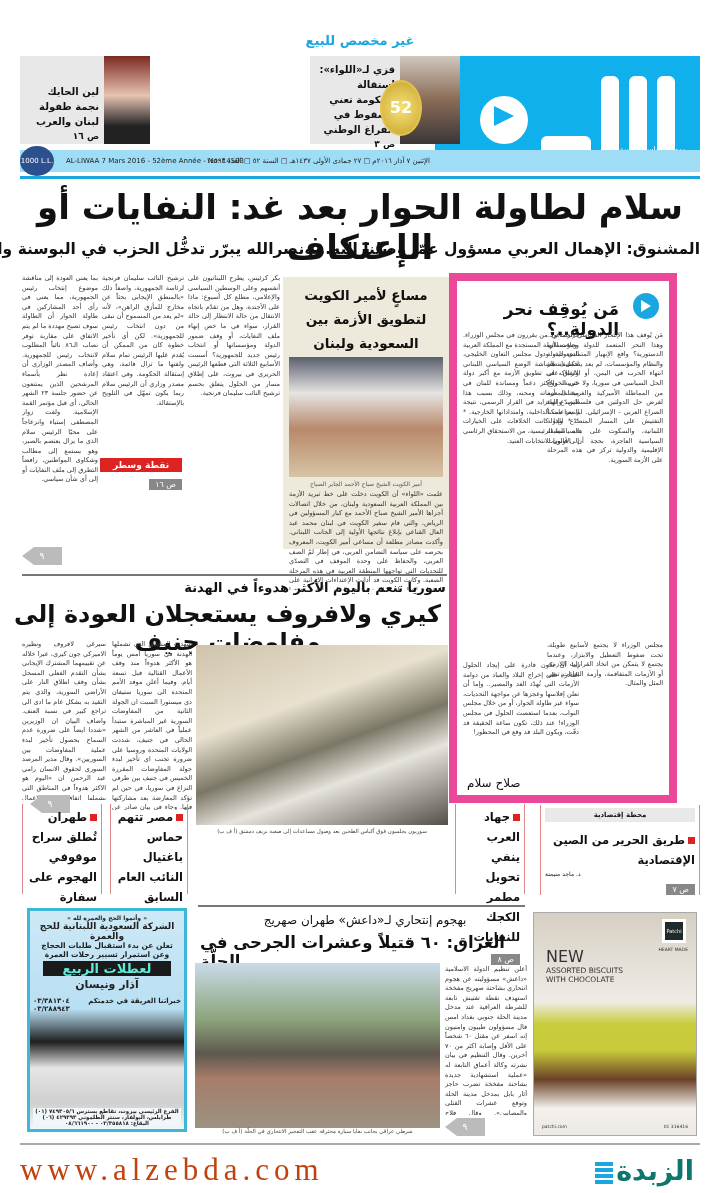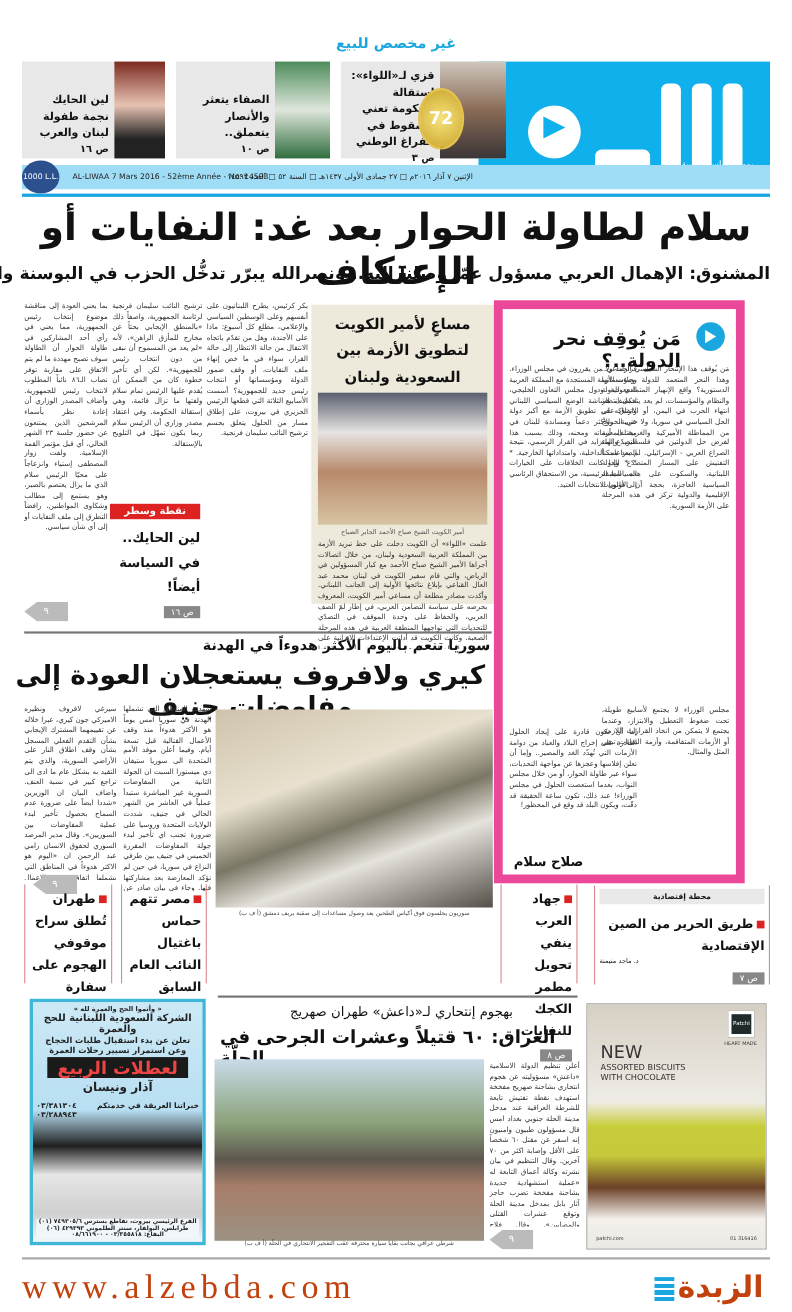--- a/index.html
+++ b/index.html
@@ -49,21 +49,21 @@
 .eco-bar{background:#e9e9e9;font-size:7px;text-align:center;font-weight:bold;padding:3px 0}
 .iraq-sub{left:200px;top:913px;width:330px;text-align:center;font-size:12px;direction:rtl}
 .iraq-head{left:200px;top:933px;width:330px;text-align:left;font-weight:bold;font-size:16.5px;direction:rtl}
 .iraq-photo{left:195px;top:963px;width:245px;height:165px;background:linear-gradient(180deg,#c9dbe8 0%,#8ba27a 35%,#5e574e 55%,#a77d69 70%,#9c9282 100%)}
 .iraq-cap{left:195px;top:1128px;width:245px;font-size:5.5px;text-align:center;direction:rtl;color:#444}
 .hajj{left:27px;top:908px;width:160px;height:224px;border:3px solid #3fb7d9;background:linear-gradient(180deg,#cde9f6 0%,#b8dff2 45%,#1f1f1f 60%,#e6e6e6 72%,#cfcfcf 88%,#f0f6fa 100%);direction:rtl;text-align:center;padding:3px}
 .hajj div{font-weight:bold;color:#222}
 .ad-choc{left:533px;top:912px;width:164px;height:224px;background:linear-gradient(180deg,#d6cfc3 0%,#efece6 40%,#c8cd3a 50%,#c7c93a 62%,#6b4128 75%,#f4f1ec 88%,#ece9e4 100%);border:1px solid #aaa;padding:10px 12px;font-size:9px;color:#333}
 .footer-rule{left:20px;top:1143px;width:680px;height:2px;background:#aaa}
 .url{left:20px;top:1152px;font-size:31px;color:#c2410c;letter-spacing:5px;font-family:Liberation Serif, serif}
-.zlogo{right:26px;top:1155px;font-weight:bold;font-size:27px;color:#c2410c;direction:rtl}
+.zlogo{right:26px;top:1155px;font-weight:bold;font-size:27px;color:#0f766e;direction:rtl}
 .zlogo .lines{display:inline-block;width:18px;height:22px;margin-right:3px;background:repeating-linear-gradient(180deg,#1aa7df 0 4px,#fff 4px 6px);vertical-align:middle}
 </style>
 </head>
 <body>
 
 <div class="abs notforsale">غير مخصص للبيع</div>
 
 <div class="abs masthead">
   <div class="abs logo">
     <div class="bars">
@@ -75,72 +75,64 @@
     <div class="circ"></div>
     <div class="tag">يومية سياسية عربية</div>
   </div>
   <div class="abs teaser" style="left:290px;width:150px">
     <div class="txt">
       <div>قزي لـ«اللواء»: استقالة الحكومة تعني السقوط في الفراغ الوطني</div>
       <div class="pg">ص ٣</div>
     </div>
     <div class="ph" style="background:linear-gradient(180deg,#cfc7bd,#8a6b56 50%,#3a3637)"></div>
   </div>
-  <div class="abs teaser" style="left:140px;width:140px">
-    <div class="txt">
-      <div style="margin-top:22px">الصفاء يتعثر والأنصار يتعملق..</div>
-      <div class="pg">ص ١٠</div>
-    </div>
-    <div class="ph" style="width:50px;background:linear-gradient(180deg,#4e8c5a,#dfe7dc 50%,#2f6e3d)"></div>
-  </div>
   <div class="abs teaser" style="left:0;width:130px">
     <div class="txt">
       <div style="margin-top:22px">لين الحايك نجمة طفولة لبنان والعرب</div>
       <div class="pg">ص ١٦</div>
     </div>
     <div class="ph" style="width:46px;background:linear-gradient(180deg,#7b2a20,#e7c3b3 45%,#222 80%)"></div>
   </div>
 </div>
-<div class="abs gold">72</div>
+<div class="abs gold">52</div>
 <div class="abs dateline">
   <span>AL-LIWAA 7 Mars 2016 - 52ème Année - No. 14593</span>
   <span class="ar">الإثنين ٧ آذار ٢٠١٦م □ ٢٧ جمادى الأولى ١٤٣٧هـ □ السنة ٥٢ □ العدد ١٤٥٩٣</span>
 </div>
 <div class="abs price">1000 L.L.</div>
 <div class="abs rule-blue"></div>
 
 <div class="abs mainhead">سلام لطاولة الحوار بعد غد: النفايات أو الإعتكاف</div>
 <div class="abs subhead">المشنوق: الإهمال العربي مسؤول عمّا وصلنا إليه.. ونصرالله يبرّر تدخُّل الحزب في البوسنة والعراق وسوريا</div>
 
 <div class="abs col" style="left:188px;top:274px;width:92px;height:300px;overflow:hidden">بكر كرئيس، يطرح اللبنانيون على أنفسهم وعلى الوسطين السياسي والإعلامي، مطلع كل أسبوع: ماذا على الأجندة، وهل من تقدّم باتجاه الانتقال من حالة الانتظار إلى حالة القرار، سواء في ما خص إنهاء ملف النفايات، أو وقف ضمور الدولة ومؤسساتها أو انتخاب رئيس جديد للجمهورية؟ أسست الأسابيع الثلاثة التي قطعها الرئيس الحريري في بيروت، على إطلاق مسار من الحلول يتعلق بحسم ترشيح النائب سليمان فرنجية.</div>
 <div class="abs col" style="left:102px;top:274px;width:82px;height:180px;overflow:hidden">ترشيح النائب سليمان فرنجية لرئاسة الجمهورية، واصفاً ذلك «بالمنطق الإيجابي بحثاً عن مخارج للمأزق الراهن»، لأنه «لم يعد من المسموح أن نبقى من دون انتخاب رئيس للجمهورية». لكن أي تأخير خطوة كان من الممكن أن يُقدم عليها الرئيس تمام سلام ولفتها ما تزال قائمة، وهي إستقالة الحكومة. وفي اعتقاد مصدر وزاري أن الرئيس سلام ربما يكون تمهّل في التلويح بالإستقالة.</div>
 <div class="abs col" style="left:22px;top:274px;width:76px;height:285px;overflow:hidden">بما يعني العودة إلى مناقشة موضوع إنتخاب رئيس الجمهورية، مما يعني في رأي أحد المشاركين في طاولة الحوار أن الطاولة سوف تصبح مهددة ما لم يتم الاتفاق على مقاربة توفر نصاب الـ٨٦ نائباً المطلوب لانتخاب رئيس للجمهورية. وأضاف المصدر الوزاري أن إعادة نظر بأسماء المرشحين الذين يمتنعون عن حضور جلسة ٢٣ الشهر الحالي، أي قبل مؤتمر القمة الإسلامية. ولفت زوار المصطفى إستياء وانزعاجاً على محيّا الرئيس سلام الذي ما يزال يعتصم بالصبر، وهو يستمع إلى مطالب وشكاوى المواطنين، رافضاً التطرق إلى ملف النفايات أو إلى أي شأن سياسي.</div>
 <div class="abs arrow" style="left:22px;top:547px">٩</div>
 
 <div class="abs dropcard" style="left:100px;top:458px">
   <div class="dc-label">نقطة وسطر</div>
-  <div class="dc-title">لين الحايك.. في السياسة أيضاً!</div>
   <div style="text-align:right"><span class="pgbox">ص ١٦</span></div>
 </div>
 
 <div class="abs kuwait">
   <div class="kw-title">مساعٍ لأمير الكويت لتطويق الأزمة بين السعودية ولبنان</div>
   <div class="kw-photo"></div>
   <div class="kw-cap">أمير الكويت الشيخ صباح الأحمد الجابر الصباح</div>
   <div class="col" style="height:100px;overflow:hidden">علمت «اللواء» أن الكويت دخلت على خط تبريد الأزمة بين المملكة العربية السعودية ولبنان، من خلال اتصالات أجراها الأمير الشيخ صباح الأحمد مع كبار المسؤولين في الرياض، والتي قام سفير الكويت في لبنان محمد عبد العال القناعي بإبلاغ نتائجها الأولية إلى الجانب اللبناني. وأكدت مصادر مطلعة أن مساعي أمير الكويت، المعروف بحرصه على سياسة التضامن العربي، في إطار لمّ الصف العربي، والحفاظ على وحدة الموقف في التصدّي للتحديات التي تواجهها المنطقة العربية في هذه المرحلة الصعبة. وكانت الكويت قد أدانت الإعتداءات الإيرانية على المقرات الدبلوماسية السعودية في إيران، وأكدت وقوفها إلى جانب المملكة في الدفاع عن سيادتها واستقرارها.</div>
 </div>
 
 <div class="abs editorial">
   <div class="abs ed-icon"></div>
   <div class="ed-title">مَن يُوقِف نحر الدولة..؟</div>
   <div class="abs col" style="right:6px;top:50px;width:116px;height:300px;overflow:hidden">مَن يُوقف هذا الإنتحار السياسي الجماعي.. وهذا النحر المتعمد للدولة ومؤسساتها الدستورية؟ واقع الإنهيار المتمادي للدولة والنظام والمؤسسات، لم يعد يتحمل انتظار انتهاء الحرب في اليمن، أو الاتفاق على الحل السياسي في سوريا، ولا حتى الخروج من المماطلة الأميركية والغربية المعيبة لفرض حل الدولتين في فلسطين، وإنهاء الصراع العربي - الإسرائيلي. لم يعد ممكناً التفتيش على المسار المتصدّع للدولة اللبنانية، والسكوت على هذه الطبقة السياسية العاجزة، بحجة أن الأولويات الإقليمية والدولية تركز في هذه المرحلة على الأزمة السورية.</div>
   <div class="abs col" style="left:6px;top:50px;width:116px;height:300px;overflow:hidden">قرارات ولا من يقررون في مجلس الوزراء. وجاءت الأزمة المستجدة مع المملكة العربية السعودية، ودول مجلس التعاون الخليجي، لتكشف هشاشة الوضع السياسي اللبناني وارتباكه في تطويق الأزمة مع أكبر دولة عربية، والأكثر دعماً ومساندة للبنان في مختلف أزماته ومحنه، وذلك بسبب هذا التصدّع المتزايد في القرار الرسمي، نتيجة الصراعات الداخلية، وامتداداتها الخارجية. * * * وإذا كانت الخلافات على الخيارات السياسية الرئيسية، من الاستحقاق الرئاسي إلى قانون الانتخابات العتيد.</div>
   <div class="abs col" style="right:6px;top:360px;width:116px;height:140px;overflow:hidden">مجلس الوزراء لا يجتمع لأسابيع طويلة، تحت ضغوط التعطيل والابتزاز، وعندما يجتمع لا يتمكن من اتخاذ القرارات اللازمة، أو الأزمات المتفاقمة، وأزمة النفايات تبقى المثل والمثال.</div>
   <div class="abs col" style="left:6px;top:380px;width:116px;height:100px;overflow:hidden">إما أن تكون قادرة على إيجاد الحلول القادرة على إخراج البلاد والعباد من دوامة الأزمات التي تُهدّد الغد والمصير.. وإما أن تعلن إفلاسها وعجزها عن مواجهة التحديات، سواء عبر طاولة الحوار، أو من خلال مجلس النواب، بعدما استعصت الحلول في مجلس الوزراء! عند ذلك، تكون ساعة الحقيقة قد دقّت، ويكون البلد قد وقع في المحظور!</div>
-  <div class="abs" style="left:10px;top:495px;font-weight:bold;font-size:12px;direction:rtl">صلاح سلام</div>
+  <div class="abs" style="left:10px;top:495px;font-weight:normal;font-size:12px;direction:rtl">صلاح سلام</div>
 </div>
 
 <div class="abs hr" style="left:22px;top:574px;width:425px"></div>
 
 <div class="abs syr-sub">سوريا تنعم باليوم الأكثر هدوءاً في الهدنة</div>
 <div class="abs syr-head">كيري ولافروف يستعجلان العودة إلى مفاوضات جنيف</div>
 <div class="abs col" style="left:112px;top:640px;width:80px;height:170px;overflow:hidden">شهدت المناطق التي تشملها الهدنة في سوريا امس يوماً هو الأكثر هدوءاً منذ وقف الأعمال القتالية قبل تسعة أيام. وفيما أعلن موفد الأمم المتحدة الى سوريا ستيفان دي ميستورا السبت ان الجولة الثانية من المفاوضات السورية غير المباشرة ستبدأ عملياً في العاشر من الشهر الحالي في جنيف، شددت الولايات المتحدة وروسيا على ضرورة تجنب اي تأخير لبدء جولة المفاوضات المقررة الخميس في جنيف بين طرفي النزاع في سوريا، في حين لم تؤكد المعارضة بعد مشاركتها فيها. وجاء في بيان صادر عن وزارة الخارجية الروسية ان اتصالاً هاتفياً جرى امس بين وزير الخارجية الروسي</div>
 <div class="abs col" style="left:22px;top:640px;width:84px;height:160px;overflow:hidden">سيرغي لافروف ونظيره الاميركي جون كيري، عبرا خلاله عن تقييمهما المشترك الإيجابي بشأن التقدم الفعلي المسجل بشأن وقف اطلاق النار على الأراضي السورية، والذي يتم التقيد به بشكل عام ما ادى الى تراجع كبير في نسبة العنف. واضاف البيان ان الوزيرين «شددا ايضاً على ضرورة عدم السماح بحصول تأخير لبدء عملية المفاوضات بين السوريين». وقال مدير المرصد السوري لحقوق الانسان رامي عبد الرحمن ان «اليوم هو الاكثر هدوءاً في المناطق التي يشملها اتفاق وقف الاعمال القتالية منذ دخوله حيز التنفيذ ليل ٢٧ شباط.</div>
 <div class="abs arrow" style="left:30px;top:795px">٩</div>
 <div class="abs syr-photo"></div>
@@ -172,21 +164,21 @@
 <div class="abs iraq-photo"></div>
 <div class="abs iraq-cap">شرطي عراقي بجانب بقايا سيارة محترقة عقب التفجير الانتحاري في الحلّة (أ ف ب)</div>
 <div class="abs col" style="left:445px;top:965px;width:82px;height:150px;overflow:hidden">أعلن تنظيم الدولة الاسلامية «داعش» مسؤوليته عن هجوم انتحاري بشاحنة صهريج مفخخة استهدف نقطة تفتيش تابعة للشرطة العراقية عند مدخل مدينة الحلة جنوبي بغداد امس قال مسؤولون طبيون وامنيون إنه اسفر عن مقتل ٦٠ شخصاً على الأقل وإصابة اكثر من ٧٠ آخرين. وقال التنظيم في بيان نشرته وكالة أعماق التابعة له «عملية استشهادية جديدة بشاحنة مفخخة تضرب حاجز آثار بابل بمدخل مدينة الحلة وتوقع عشرات القتلى والمصابين». وقال فلاح الراضي رئيس اللجنة الأمنية بالمحافظة انه اكبر تفجير في المحافظة حتى اليوم.. نقطة التفتيش ومركز الشرطة القريب دمرا إلى جانب بعض المنازل وعشرات السيارات.</div>
 <div class="abs arrow" style="left:445px;top:1118px">٩</div>
 
 <div class="abs hajj">
   <div style="font-size:6px">« وأتموا الحج والعمرة لله »</div>
   <div style="font-size:9px">الشركة السعودية اللبنانية للحج والعمرة</div>
   <div style="font-size:7.5px">تعلن عن بدء استقبال طلبات الحجاج</div>
   <div style="font-size:7.5px">وعن استمرار تسيير رحلات العمرة</div>
-  <div style="font-size:16px;background:#1a1a1a;color:#ef4444;margin:2px 10px">لعطلات الربيع</div>
+  <div style="font-size:13px;background:#1a1a1a;color:#5eead4;margin:2px 10px">لعطلات الربيع</div>
   <div style="font-size:11px">آذار ونيسان</div>
   <div style="display:flex;justify-content:space-between;margin-top:6px;font-size:7px">
     <div>خبراتنا العريقة في خدمتكم</div>
     <div style="direction:ltr">
       <div>٠٣/٣٨١٣٠٤</div>
       <div>٠٣/٢٨٨٩٤٣</div>
     </div>
   </div>
   <div style="position:absolute;bottom:3px;left:3px;right:3px;font-size:5.5px;background:#f0f6fa">
     <div>الفرع الرئيسي بيروت، تقاطع بسترس ٧٤٩٣٠٥/٦ (٠١)</div>

